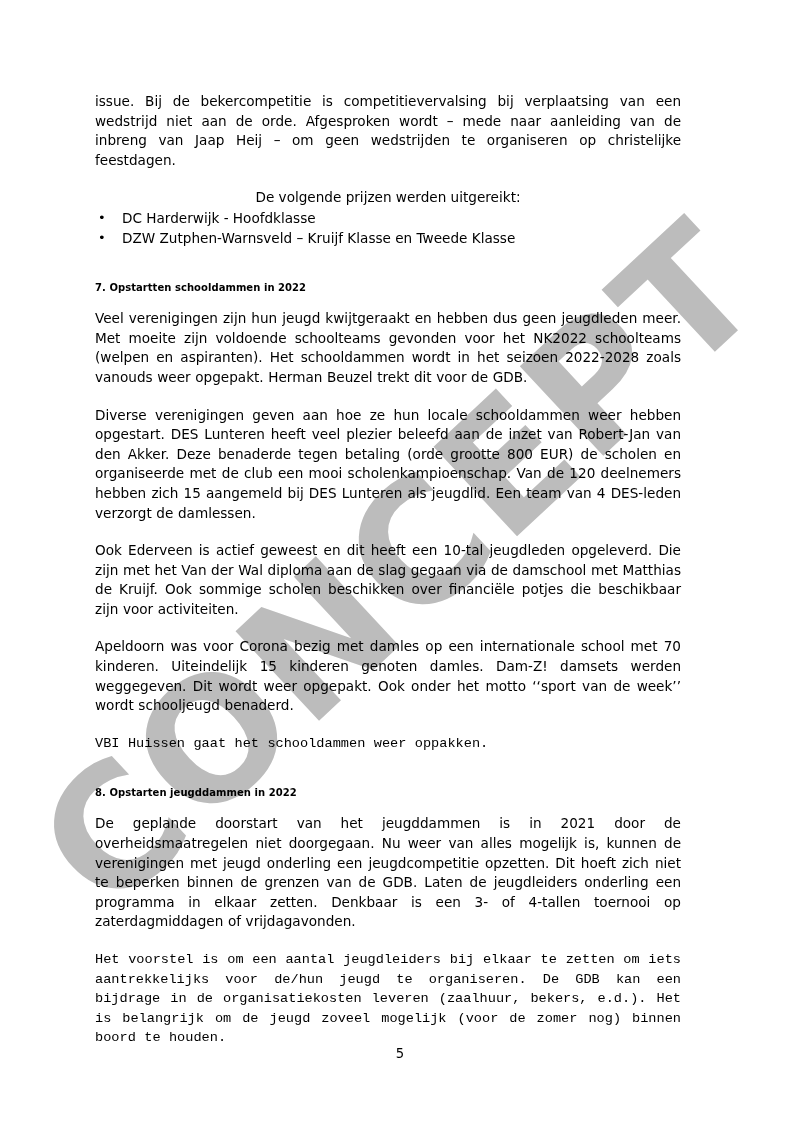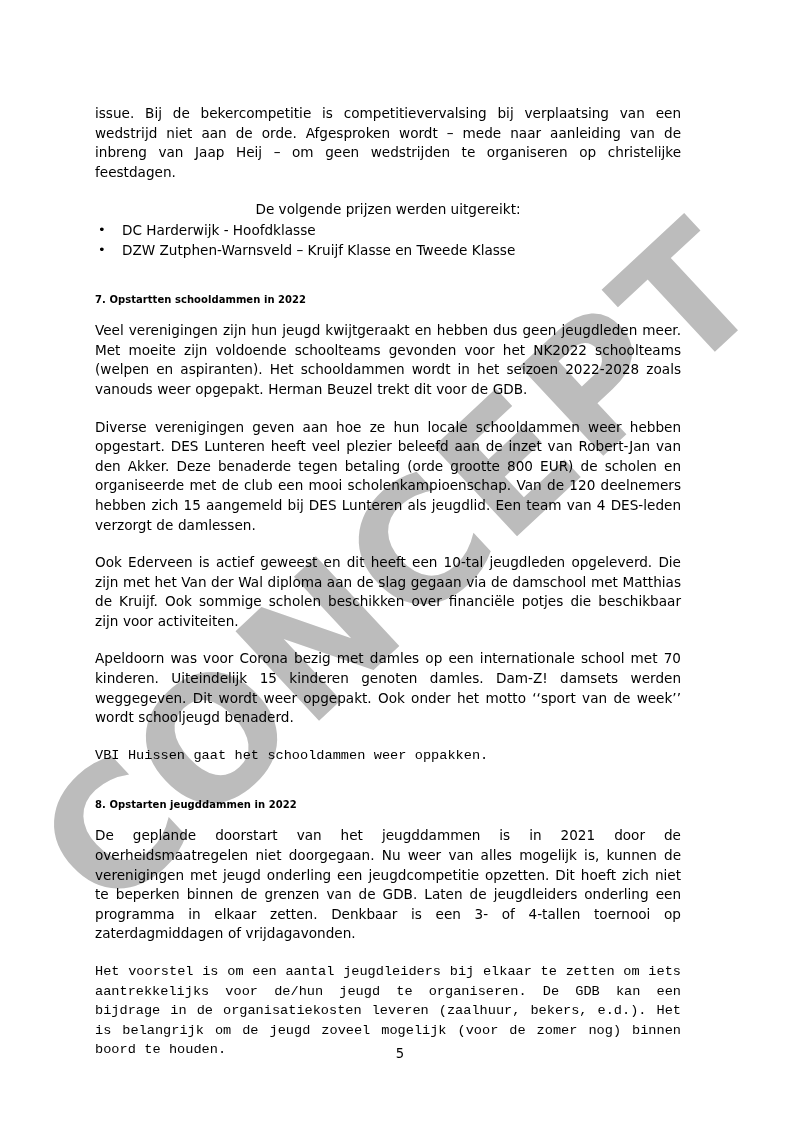--- a/index.html
+++ b/index.html
@@ -43,21 +43,21 @@
     color: #bcbcbc;
     white-space: nowrap;
     line-height: 1;
     user-select: none;
   }
 
   
   .content {
     position: absolute;
     left: 95px;
-    top: 104px;
+    top: 92px;
     width: 586px;
     z-index: 2;
   }
 
   p.para {
     margin: 0 0 18px 0;
     font-size: 13.6px;
     line-height: 19.6px;
     text-align: justify;
     text-justify: inter-word;

